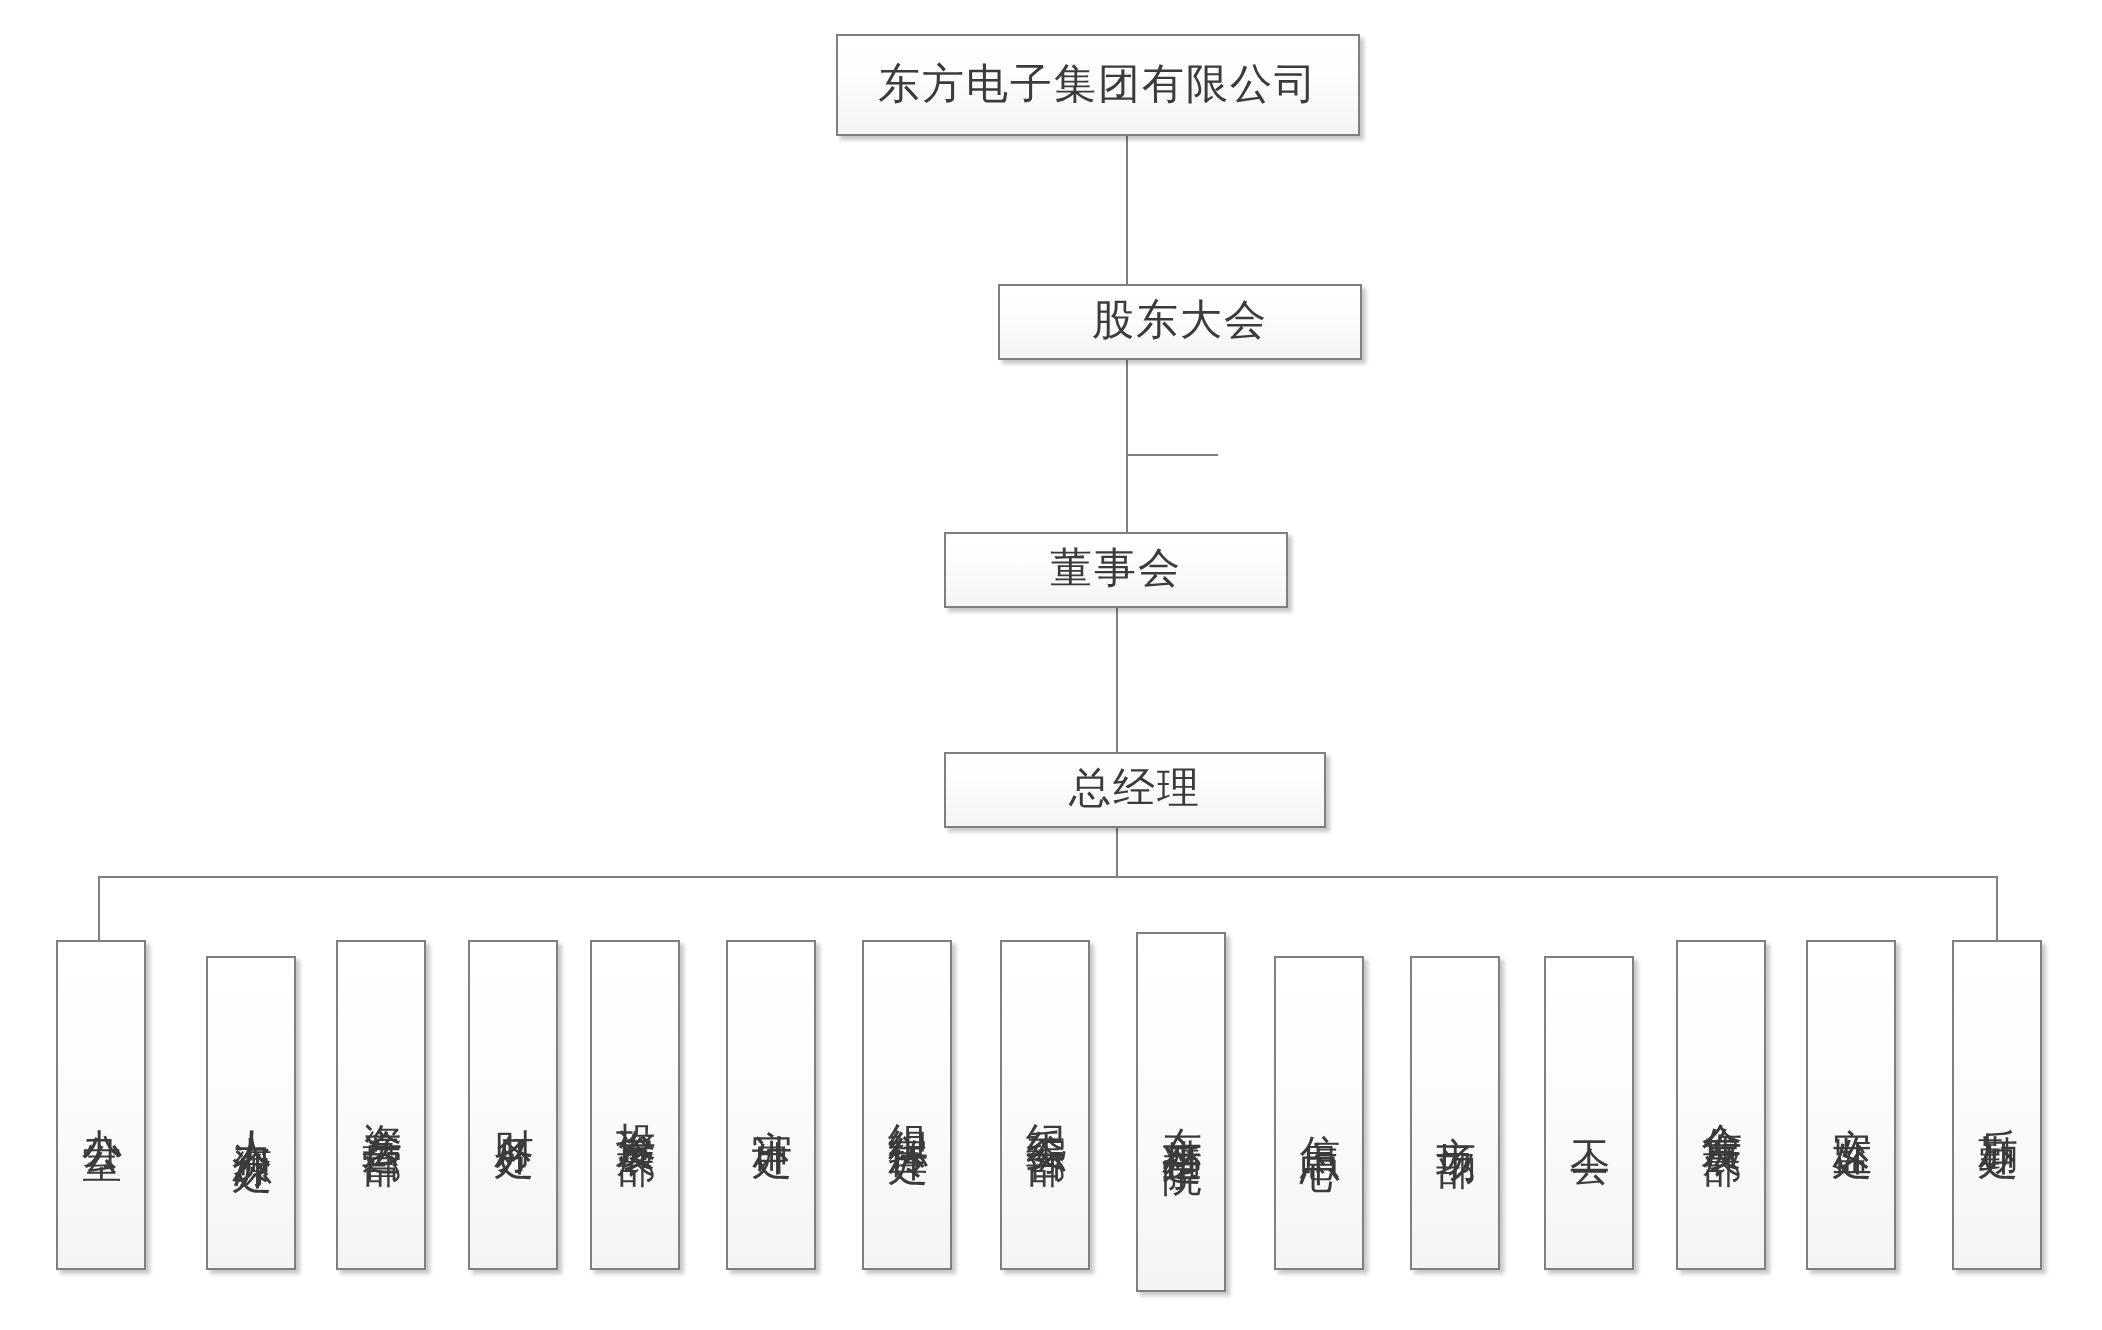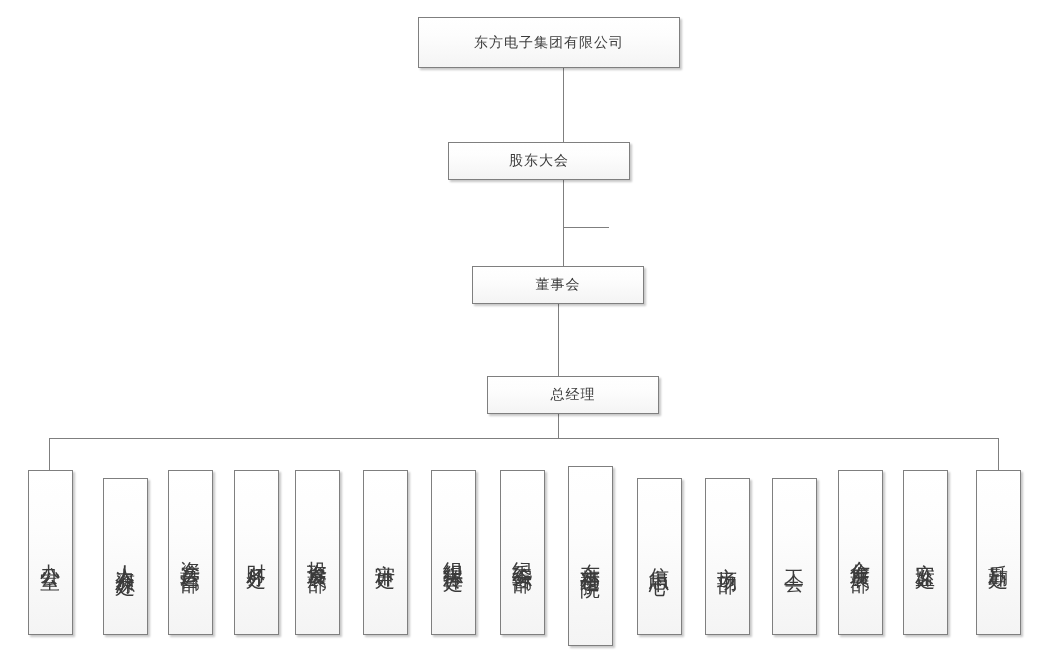--- a/index.html
+++ b/index.html
@@ -27,21 +27,21 @@
     background: linear-gradient(to bottom, #ffffff 0%, #fdfdfd 35%, #f4f4f4 100%);
     box-shadow: 2px 2px 2px rgba(0,0,0,0.22);
     display: flex;
     align-items: center;
     justify-content: center;
     color: #3b3b3b;
     line-height: 1.1;
     text-align: center;
   }
   .node.horizontal {
-    font-size: 14px;
+    font-size: 21px;
     letter-spacing: 1px;
   }
   .node.vertical {
     writing-mode: vertical-rl;
     text-orientation: upright;
     font-size: 20px;
     letter-spacing: 3px;
     padding: 6px 0;
     align-items: center;
     justify-content: center;
@@ -76,30 +76,30 @@
   <div class="conn h" style="left:49px; top:438px; width:950px;"></div>
 
   <div class="conn v" style="left:49px; top:438px; height:32px;"></div>
 
   <div class="conn v" style="left:998px; top:438px; height:32px;"></div>
 
   <div class="node horizontal" style="left:418px; top:17px; width:262px; height:51px;">
     <span class="node-label">东方电子集团有限公司</span>
   </div>
 
-  <div class="node horizontal" style="left:448px; top:142px; width:182px; height:38px;">
+  <div class="node horizontal" style="left:499px; top:142px; width:182px; height:38px;">
     <span class="node-label">股东大会</span>
   </div>
 
 
   <div class="node horizontal" style="left:472px; top:266px; width:172px; height:38px;">
     <span class="node-label">董事会</span>
   </div>
 
-  <div class="node horizontal" style="left:487px; top:376px; width:172px; height:38px;">
+  <div class="node horizontal" style="left:472px; top:376px; width:191px; height:38px;">
     <span class="node-label">总经理</span>
   </div>
 
   <div class="node vertical" style="left:28px; top:470px; width:45px; height:165px;">
     <span class="node-label">办公室</span>
   </div>
 
   <div class="node vertical" style="left:103px; top:478px; width:45px; height:157px;">
     <span class="node-label">人力资源处</span>
   </div>

